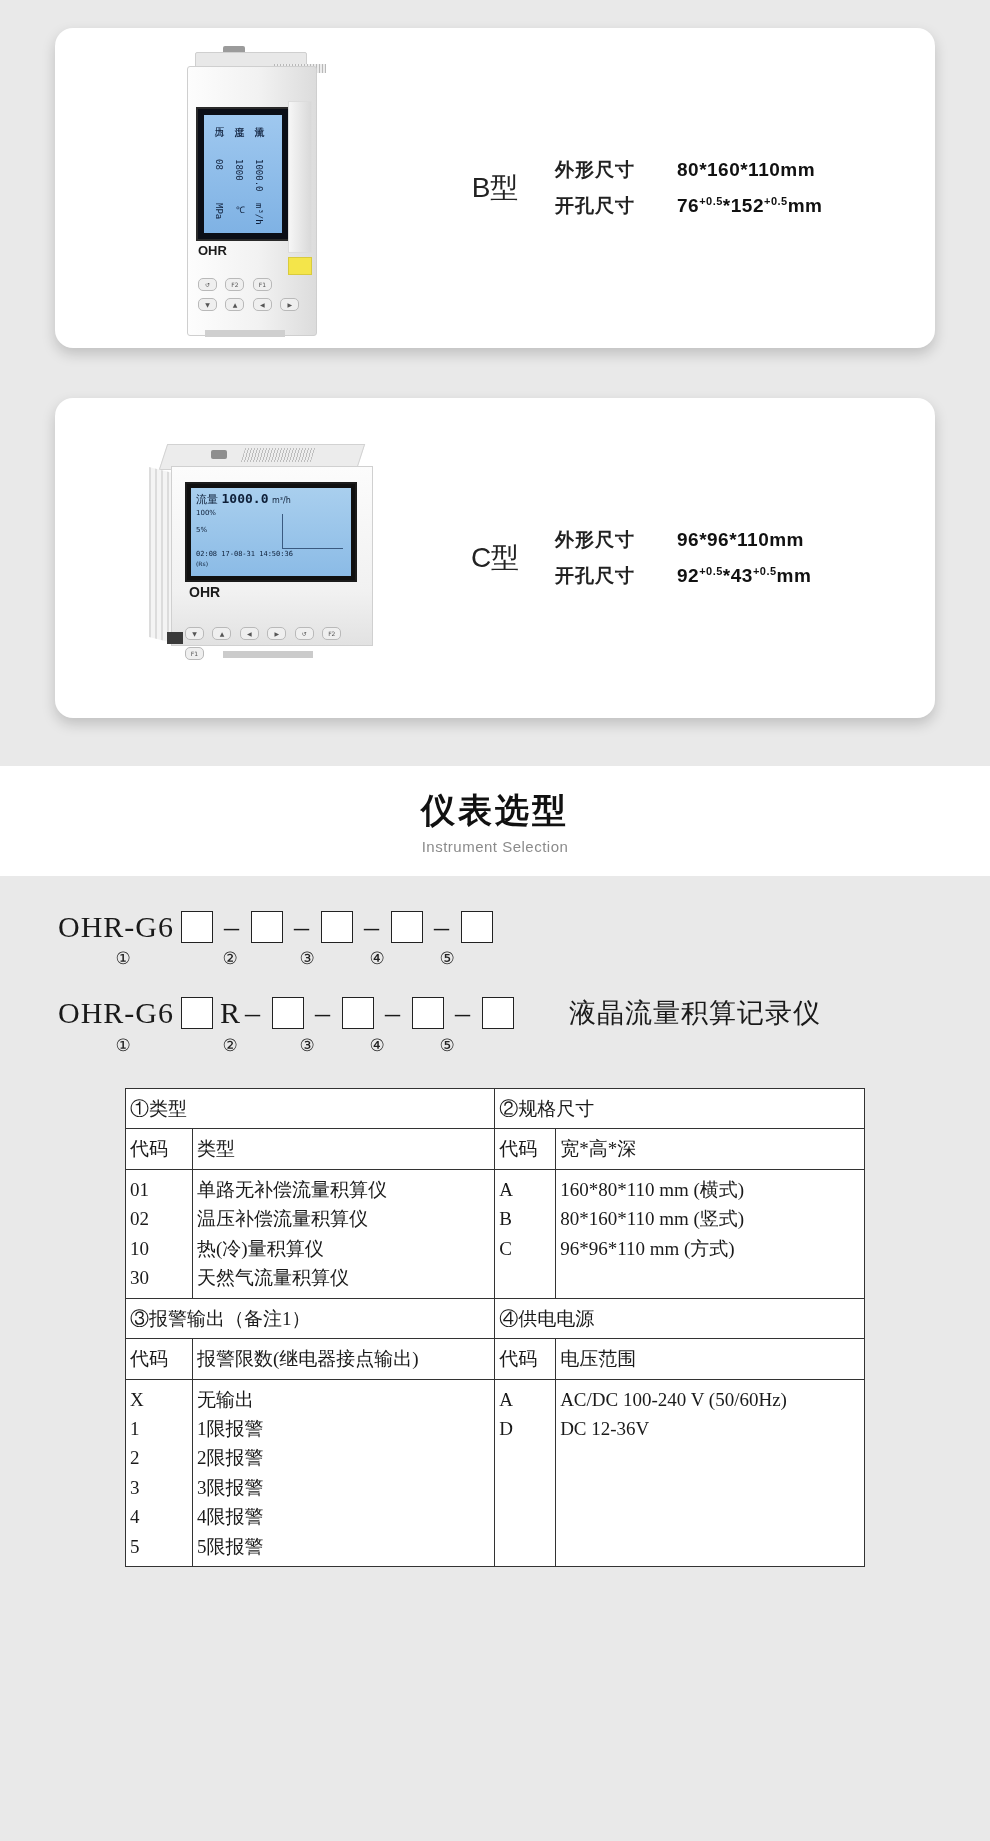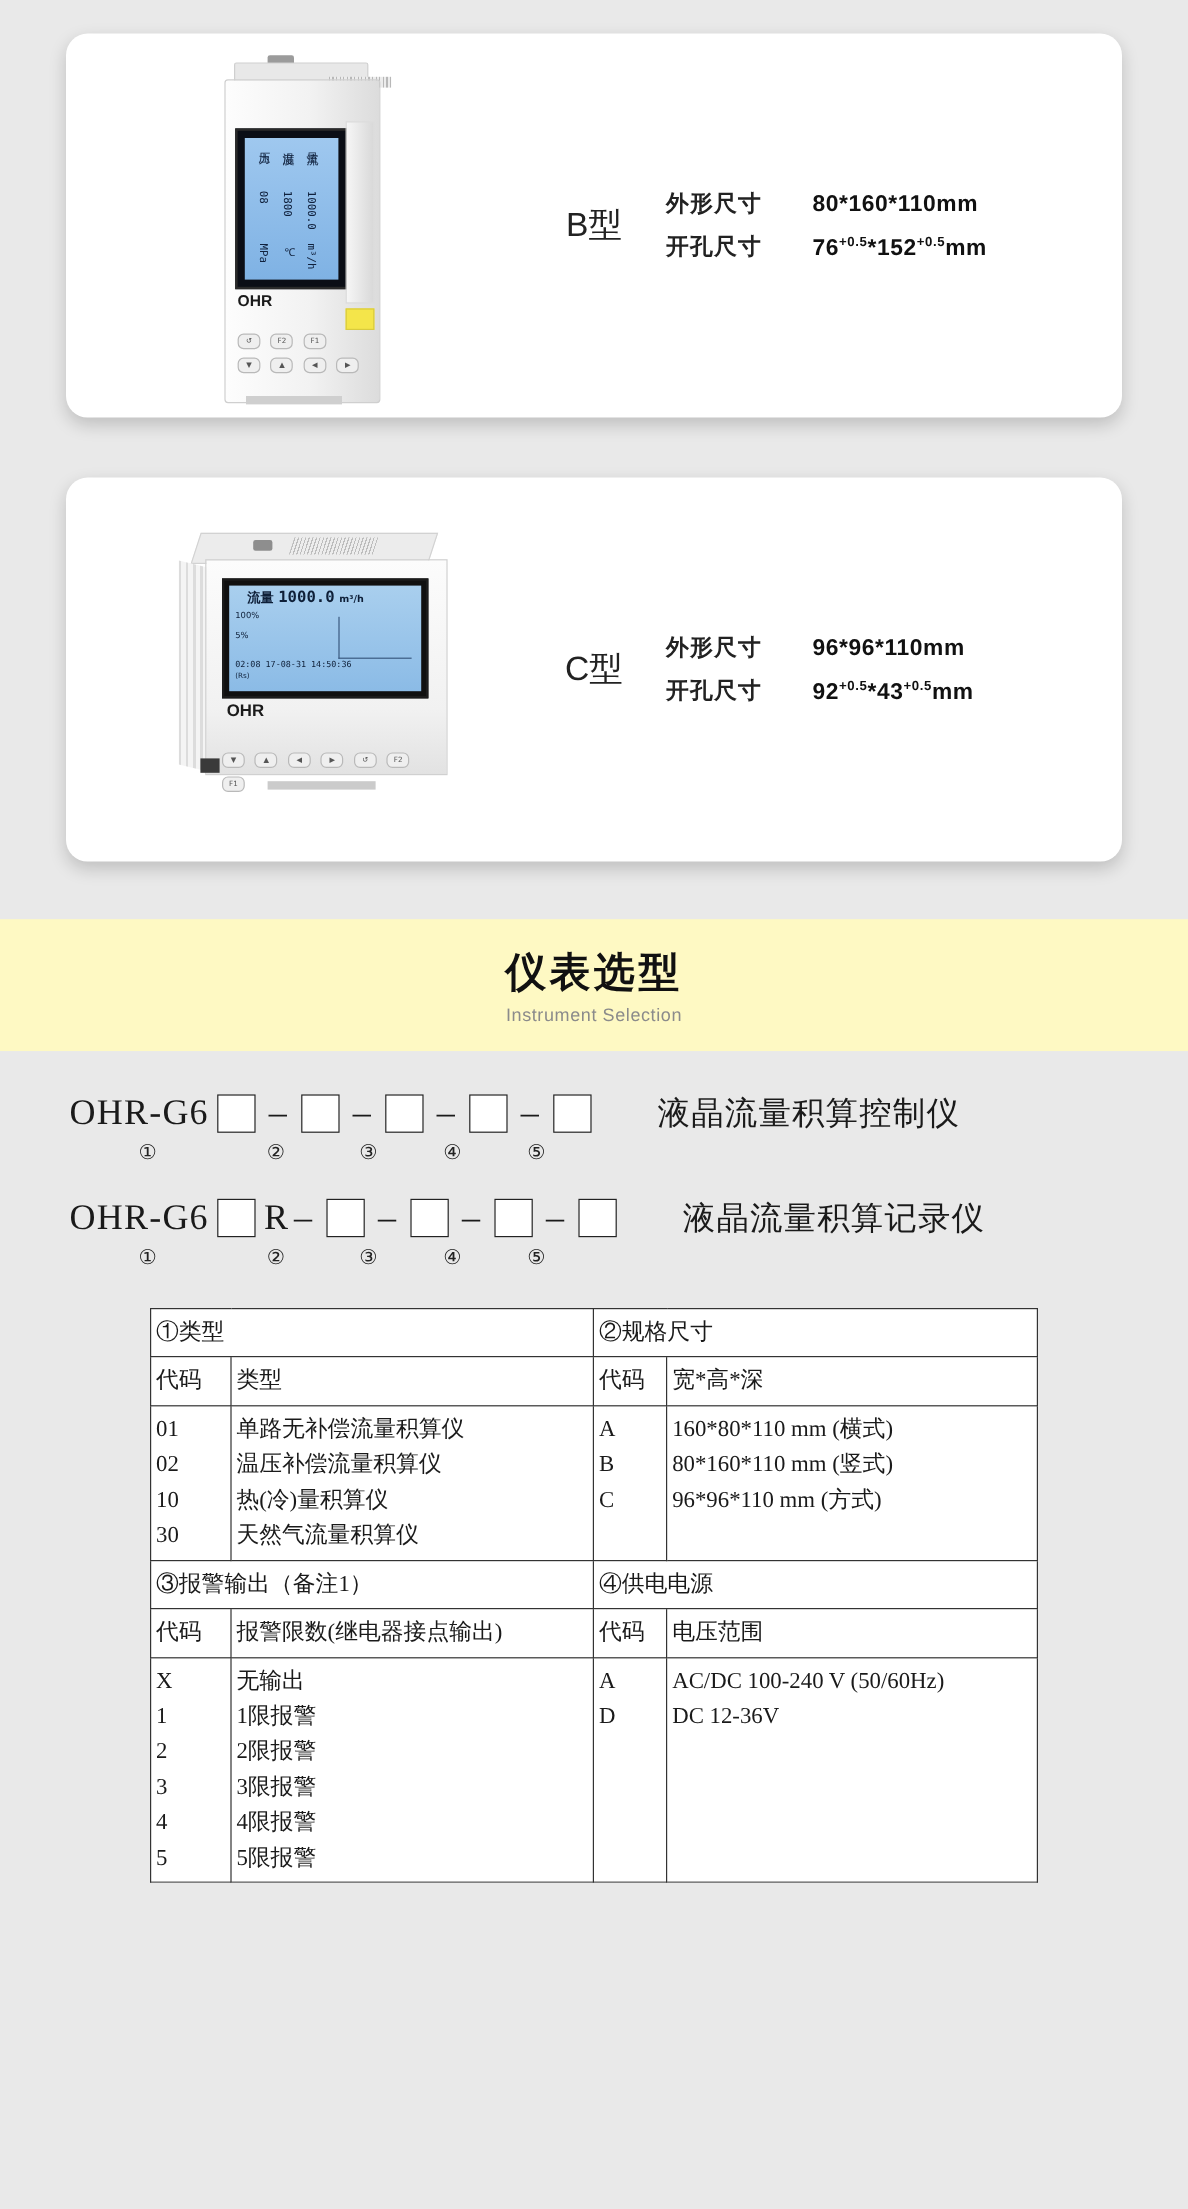--- a/index.html
+++ b/index.html
@@ -234,23 +234,22 @@
     border: 2px solid #1b1b1b;
   }
   .c-lcd {
     position: absolute;
     left: 4px; top: 4px; right: 4px; bottom: 4px;
     background: linear-gradient(180deg,#a9cfee,#8bbbe6);
     font-family: "DejaVu Sans", sans-serif;
     color: #0e1f38;
   }
   .c-lcd .l1 {
-    position: absolute; left: 15px; top: 3px;
+    position: absolute; left: 5px; top: 3px;
     font-size: 11px;
-    font-weight: bold;
   }
   .c-lcd .l1 b { font-size: 13px; font-family: "DejaVu Sans Mono", monospace; }
   .c-lcd .l2 {
     position: absolute; left: 5px; top: 21px; font-size: 7px;
   }
   .c-lcd .l3 {
     position: absolute; left: 5px; top: 38px; font-size: 7px;
   }
   .c-lcd .l4 {
     position: absolute; left: 5px; top: 62px; font-size: 7px;
@@ -288,21 +287,21 @@
     left: 34px; top: 206px;
     width: 16px; height: 12px;
     background: #3a3a3a;
   }
 
   
   .banner {
     margin-top: 48px;
     width: 990px;
     height: 110px;
-    background: #fef9c3;
+    background: #ffffff;
     display: flex;
     flex-direction: column;
     align-items: center;
     justify-content: center;
   }
   .banner-title {
     font-size: 34px;
     font-weight: bold;
     color: #111;
     letter-spacing: 3px;
@@ -493,21 +492,20 @@
       <span class="prefix">OHR-G6</span>
       <span class="box"></span>
       <span class="dash">–</span>
       <span class="box"></span>
       <span class="dash">–</span>
       <span class="box"></span>
       <span class="dash">–</span>
       <span class="box"></span>
       <span class="dash">–</span>
       <span class="box"></span>
-      <span class="model-desc">液晶流量积算控制仪</span>
     </div>
     <div class="marks">
       <span style="width:130px;">①</span>
       <span style="width:84px;">②</span>
       <span style="width:70px;">③</span>
       <span style="width:70px;">④</span>
       <span style="width:70px;">⑤</span>
     </div>
 
     <div class="model-row row2">

